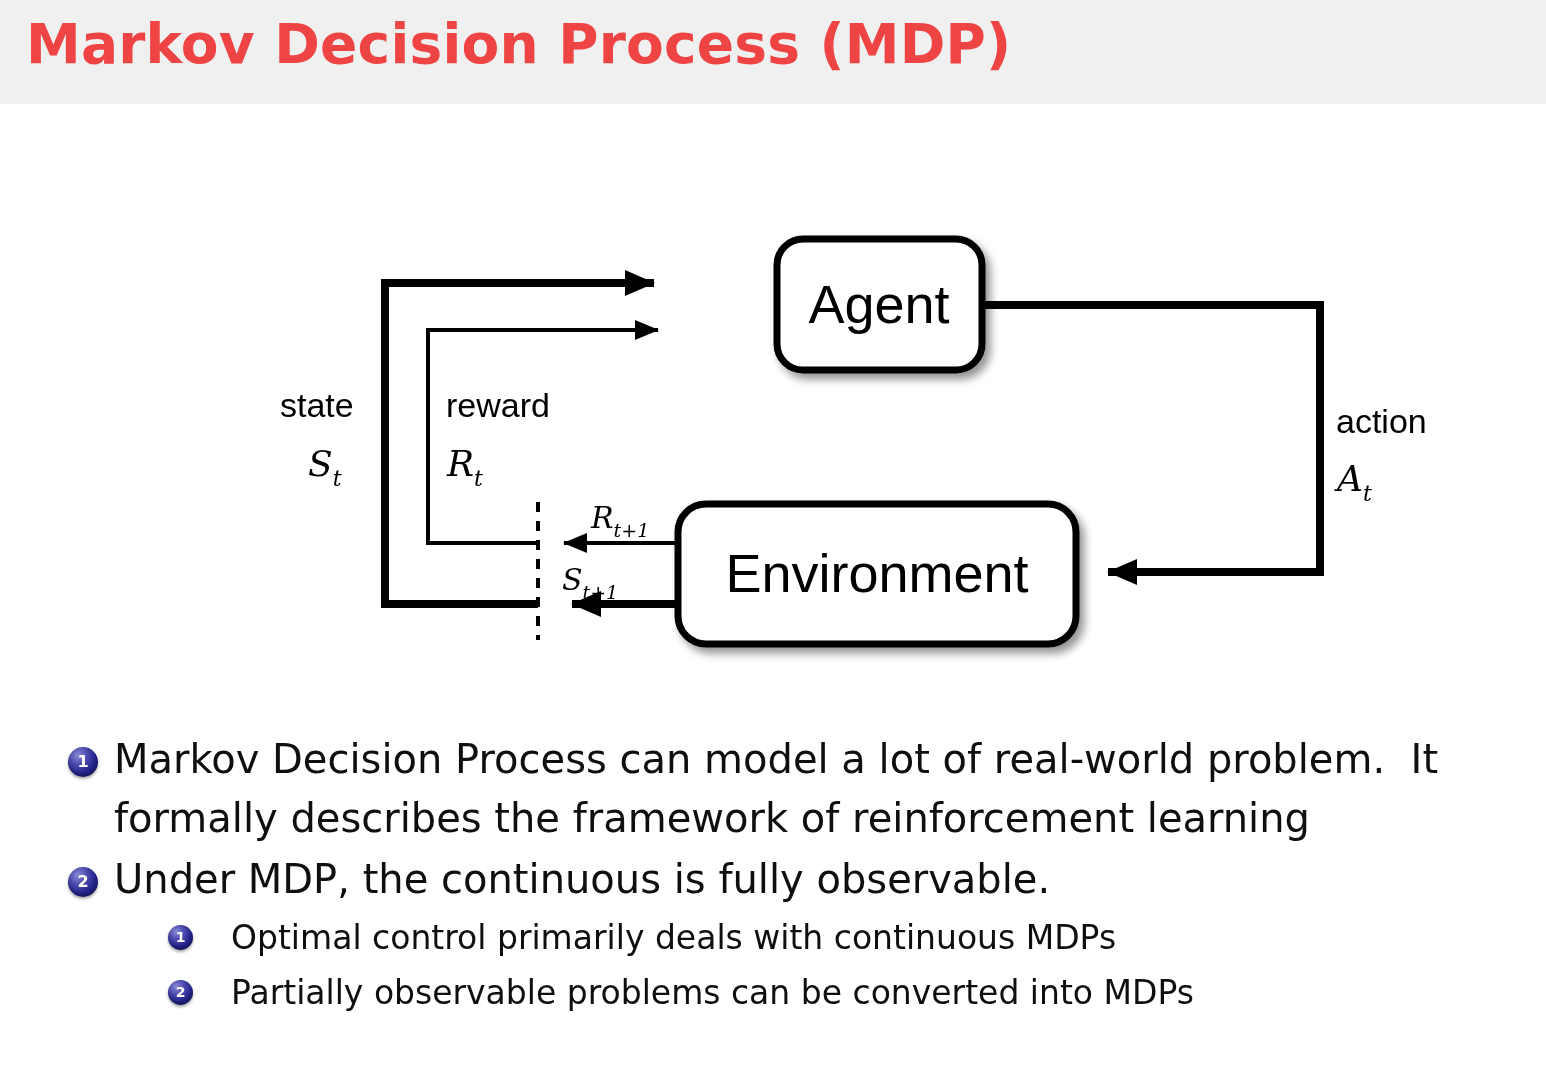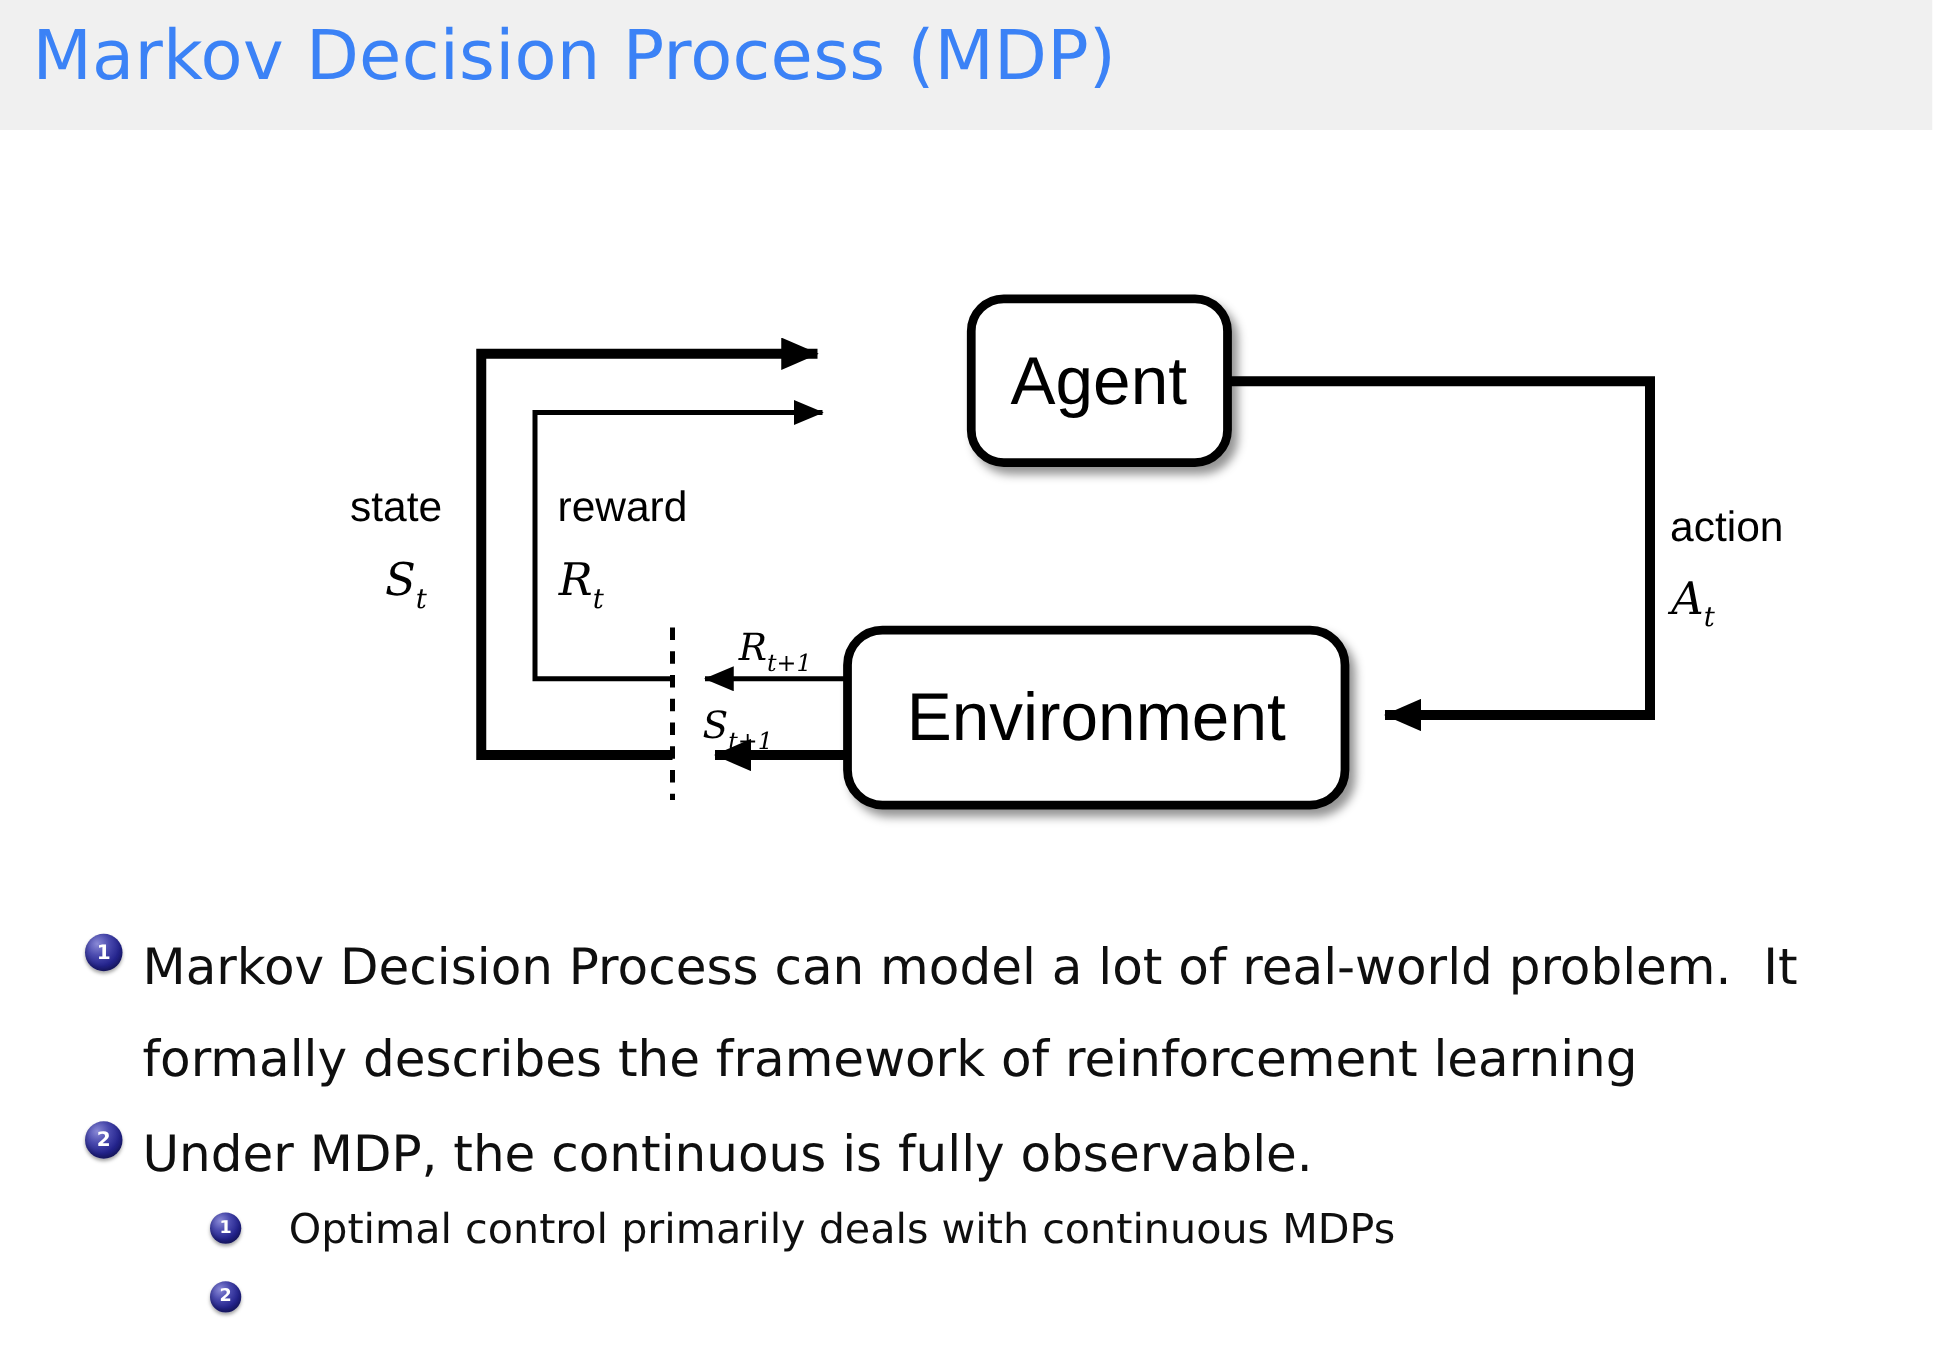--- a/index.html
+++ b/index.html
@@ -22,22 +22,22 @@
     width: 1546px;
     height: 104px;
     background: #f0f0f0;
   }
   .slide-title {
     position: absolute;
     left: 26px;
     top: 14px;
     font-family: "DejaVu Sans", sans-serif;
     font-size: 55px;
-    font-weight: 400;
-    color: #3b82f6;
+    font-weight: 700;
+    color: #ef4444;
     letter-spacing: 0.2px;
     white-space: nowrap;
     line-height: 1.1;
   }
 
   
   .diagram {
     position: absolute;
     left: 0;
     top: 104px;
@@ -126,21 +126,20 @@
   }
 
   .bullet-text {
     font-family: "DejaVu Sans", sans-serif;
     color: #0f0f0f;
     white-space: pre;
   }
   .bullet-text.lvl1 {
     font-size: 40px;
     line-height: 59px;
-    margin-top: 15px;
   }
   .bullet-text.lvl2 {
     font-size: 33px;
     line-height: 53px;
     margin-left: 24px;
   }
 </style>
 </head>
 <body>
 
@@ -239,15 +238,18 @@
 
   <div class="bullet-row level2">
     <div class="badge lvl2">1</div>
     <div>
       <div class="bullet-text lvl2">Optimal control primarily deals with continuous MDPs</div>
     </div>
   </div>
 
   <div class="bullet-row level2">
     <div class="badge lvl2">2</div>
+    <div>
+      <div class="bullet-text lvl2">Partially observable problems can be converted into MDPs</div>
+    </div>
   </div>
 
 </div>
 
 </body></html>

